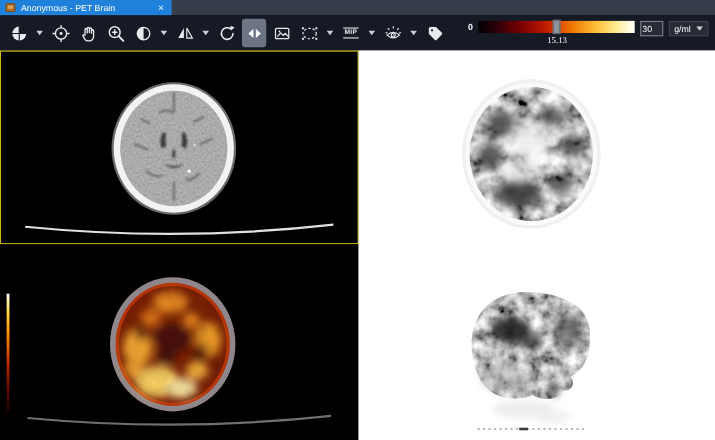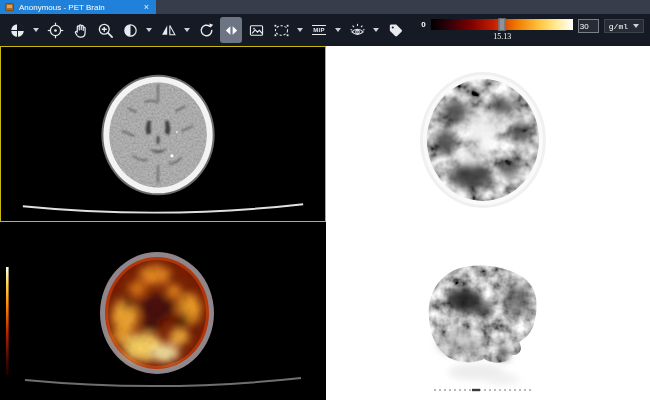--- a/index.html
+++ b/index.html
@@ -37,21 +37,21 @@
   .cb-bar { position:absolute; left:0; top:0; width:142px; height:11px;
     background:linear-gradient(to right,#000 0%,#30000a 12%,#7c0000 28%,#c41e00 44%,
       #f07800 60%,#ffc23c 76%,#ffeb90 88%,#ffffff 100%); }
   .cb-handle { position:absolute; top:-1px; width:7px; height:13px; background:#8e939b;
     border:1px solid #60646b; transform:translateX(-50%); left:50%; }
   .cb-value { position:absolute; top:13px; left:50%; transform:translateX(-50%);
     color:#fff; font-size:8px; }
   .cb-max { width:21px; height:14px; background:#262b35; border:1px solid #7a7f88;
     color:#fff; font-size:8px; padding:0 1px; font-family:"Liberation Sans",sans-serif; }
   .unit { display:flex; align-items:center; gap:5px; background:#262b35; border:1px solid #3d434f;
-    height:14px; padding:0 4px; color:#fff; font-size:8px;font-family:Liberation Mono, monospace; }
+    height:14px; padding:0 4px; color:#fff; font-size:8px; }
   .unit .caret { margin:0; }
 
   
   .grid { position:relative; width:650px; height:354px; background:#fff; flex:0 0 auto; }
   .vp { position:absolute; overflow:hidden; }
   .vp svg { width:100%; height:100%; display:block; }
   .vp-ct { left:0; top:0; width:326px; height:176px; background:#000;
     border:1px solid #c9b90e; }
   .vp-pet { left:326px; top:0; width:324px; height:176px; background:#fff; }
   .vp-fusion { left:0; top:176px; width:326px; height:178px; background:#000; }

